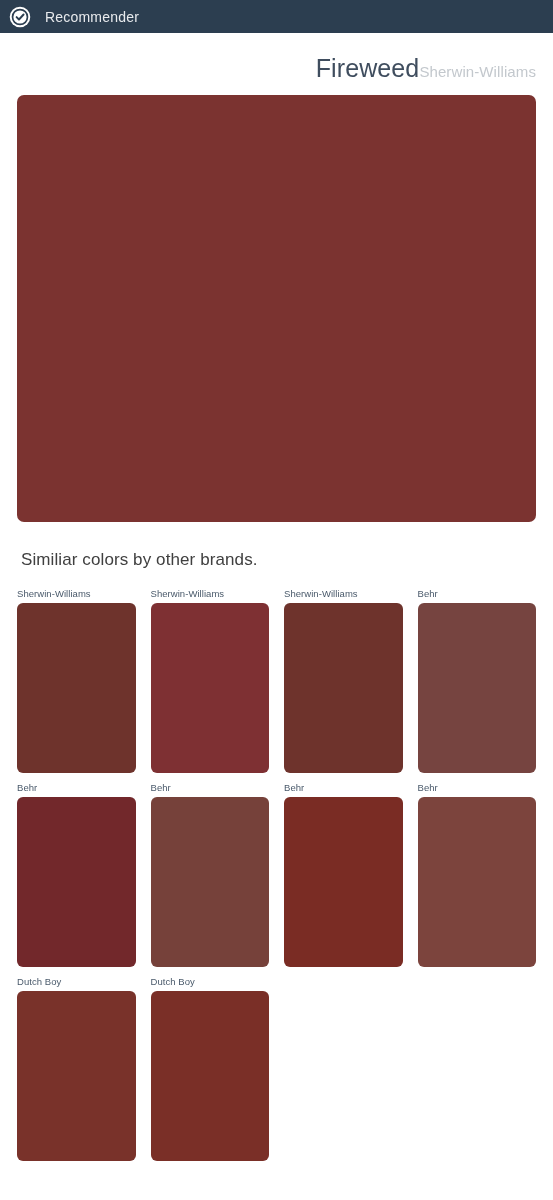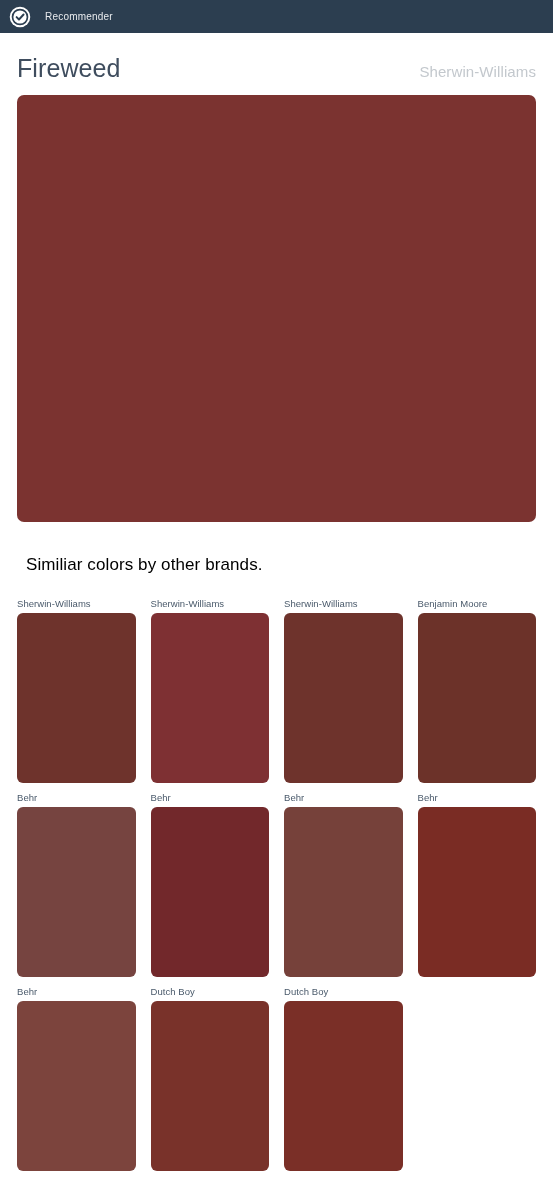--- a/index.html
+++ b/index.html
@@ -24,36 +24,36 @@
     padding: 0 0 0 9px;
   }
   .brand-logo {
     width: 22px;
     height: 22px;
     flex: 0 0 22px;
     display: block;
   }
   .brand-name {
     color: #e8eaed;
-    font-size: 10px;
+    font-size: 14px;
     letter-spacing: 0.2px;
     margin-left: 14px;
     white-space: nowrap;
   }
 
   
   .page {
     padding: 0 17px;
   }
 
   
   .title-row {
     display: flex;
     align-items: baseline;
-    justify-content: space-between;
+    justify-content: flex-end;
     padding-top: 22px;
     padding-bottom: 12px;
   }
   .color-title {
     font-size: 25px;
     color: #3f4d5e;
     font-weight: normal;
     line-height: 1.1;
     margin: 0;
     letter-spacing: 0.1px;
@@ -70,23 +70,23 @@
   .hero-swatch {
     width: 100%;
     height: 427px;
     border-radius: 7px;
     display: block;
   }
 
   
   .section-heading {
     font-size: 17px;
-    color: #000000;
+    color: #404040;
     font-weight: normal;
-    margin: 9px;
+    margin: 4px;
     padding-top: 24px;
     padding-bottom: 14px;
     letter-spacing: 0.1px;
   }
 
   .swatch-grid {
     display: grid;
     grid-template-columns: repeat(4, 1fr);
     column-gap: 15px;
     row-gap: 0;
@@ -146,24 +146,20 @@
       <span class="swatch-label">Sherwin-Williams</span>
       <span class="swatch-chip" style="background: rgb(126, 48, 51);"></span>
     </div>
 
     <div class="swatch-cell">
       <span class="swatch-label">Sherwin-Williams</span>
       <span class="swatch-chip" style="background: rgb(110, 51, 44);"></span>
     </div>
 
 
-    <div class="swatch-cell">
-      <span class="swatch-label">Benjamin Moore</span>
-      <span class="swatch-chip" style="background: rgb(108, 50, 41);"></span>
-    </div>
 
     <div class="swatch-cell">
       <span class="swatch-label">Behr</span>
       <span class="swatch-chip" style="background: rgb(118, 68, 64);"></span>
     </div>
 
     <div class="swatch-cell">
       <span class="swatch-label">Behr</span>
       <span class="swatch-chip" style="background: rgb(114, 40, 43);"></span>
     </div>

